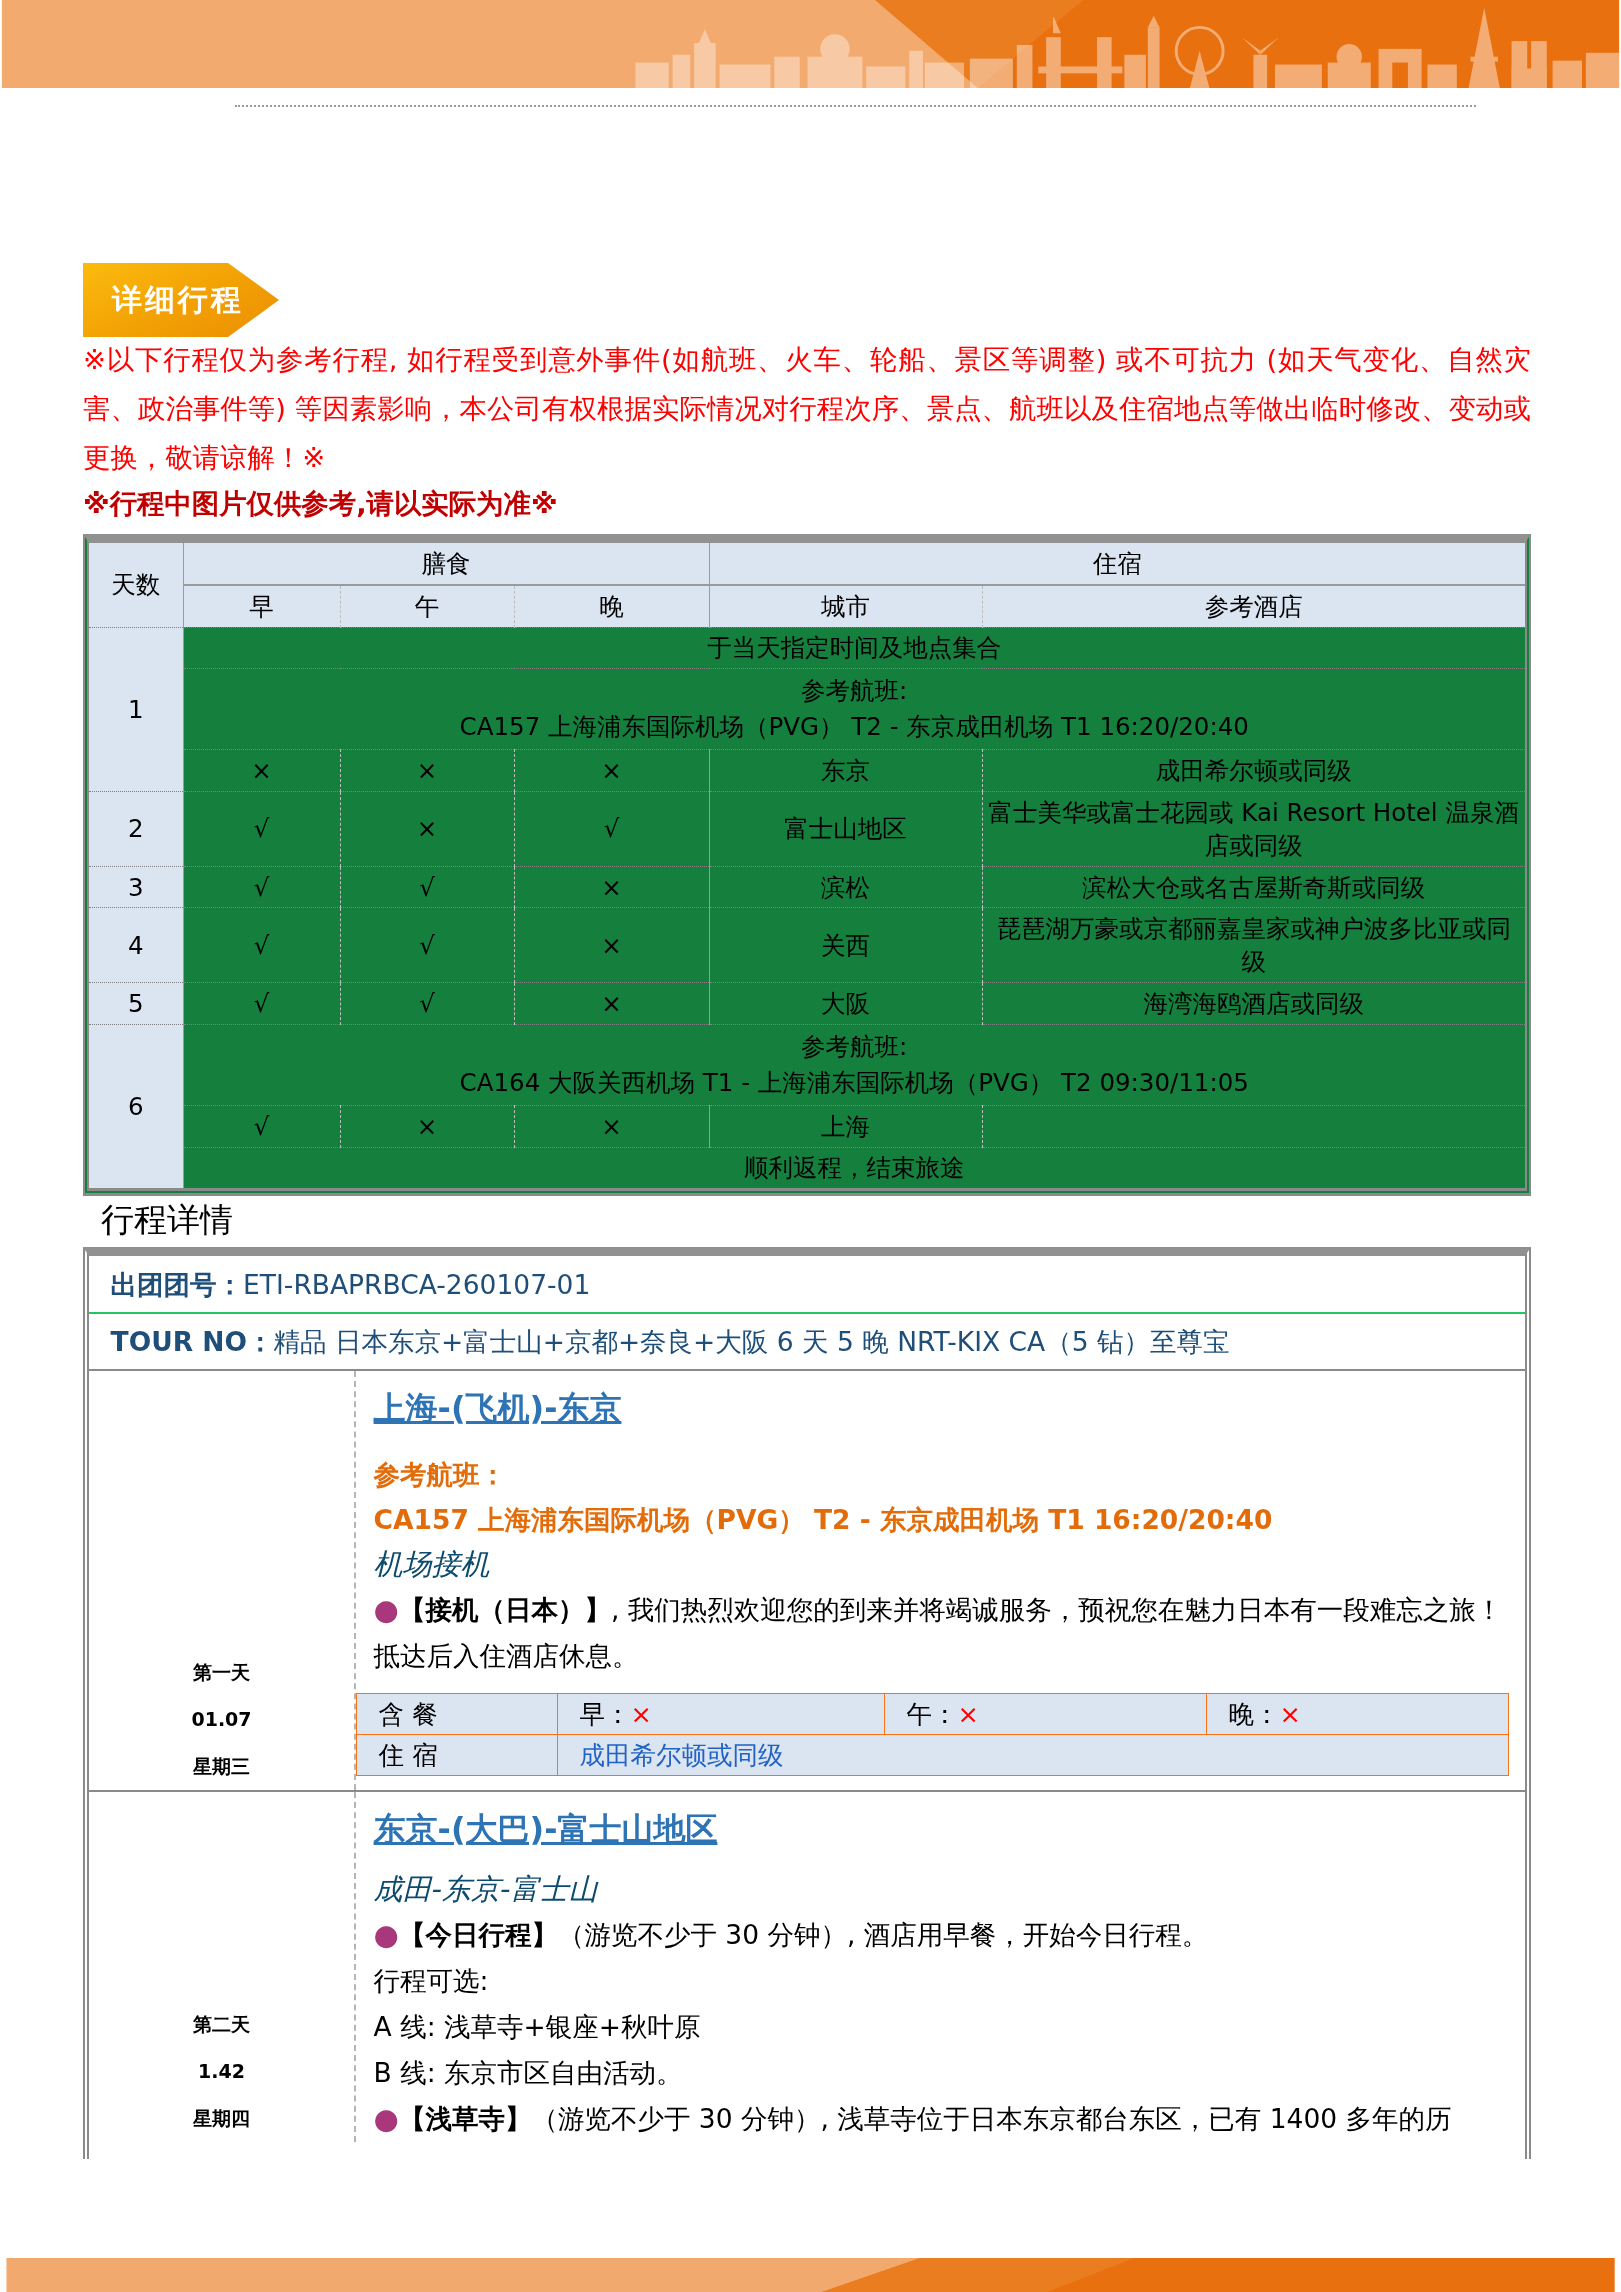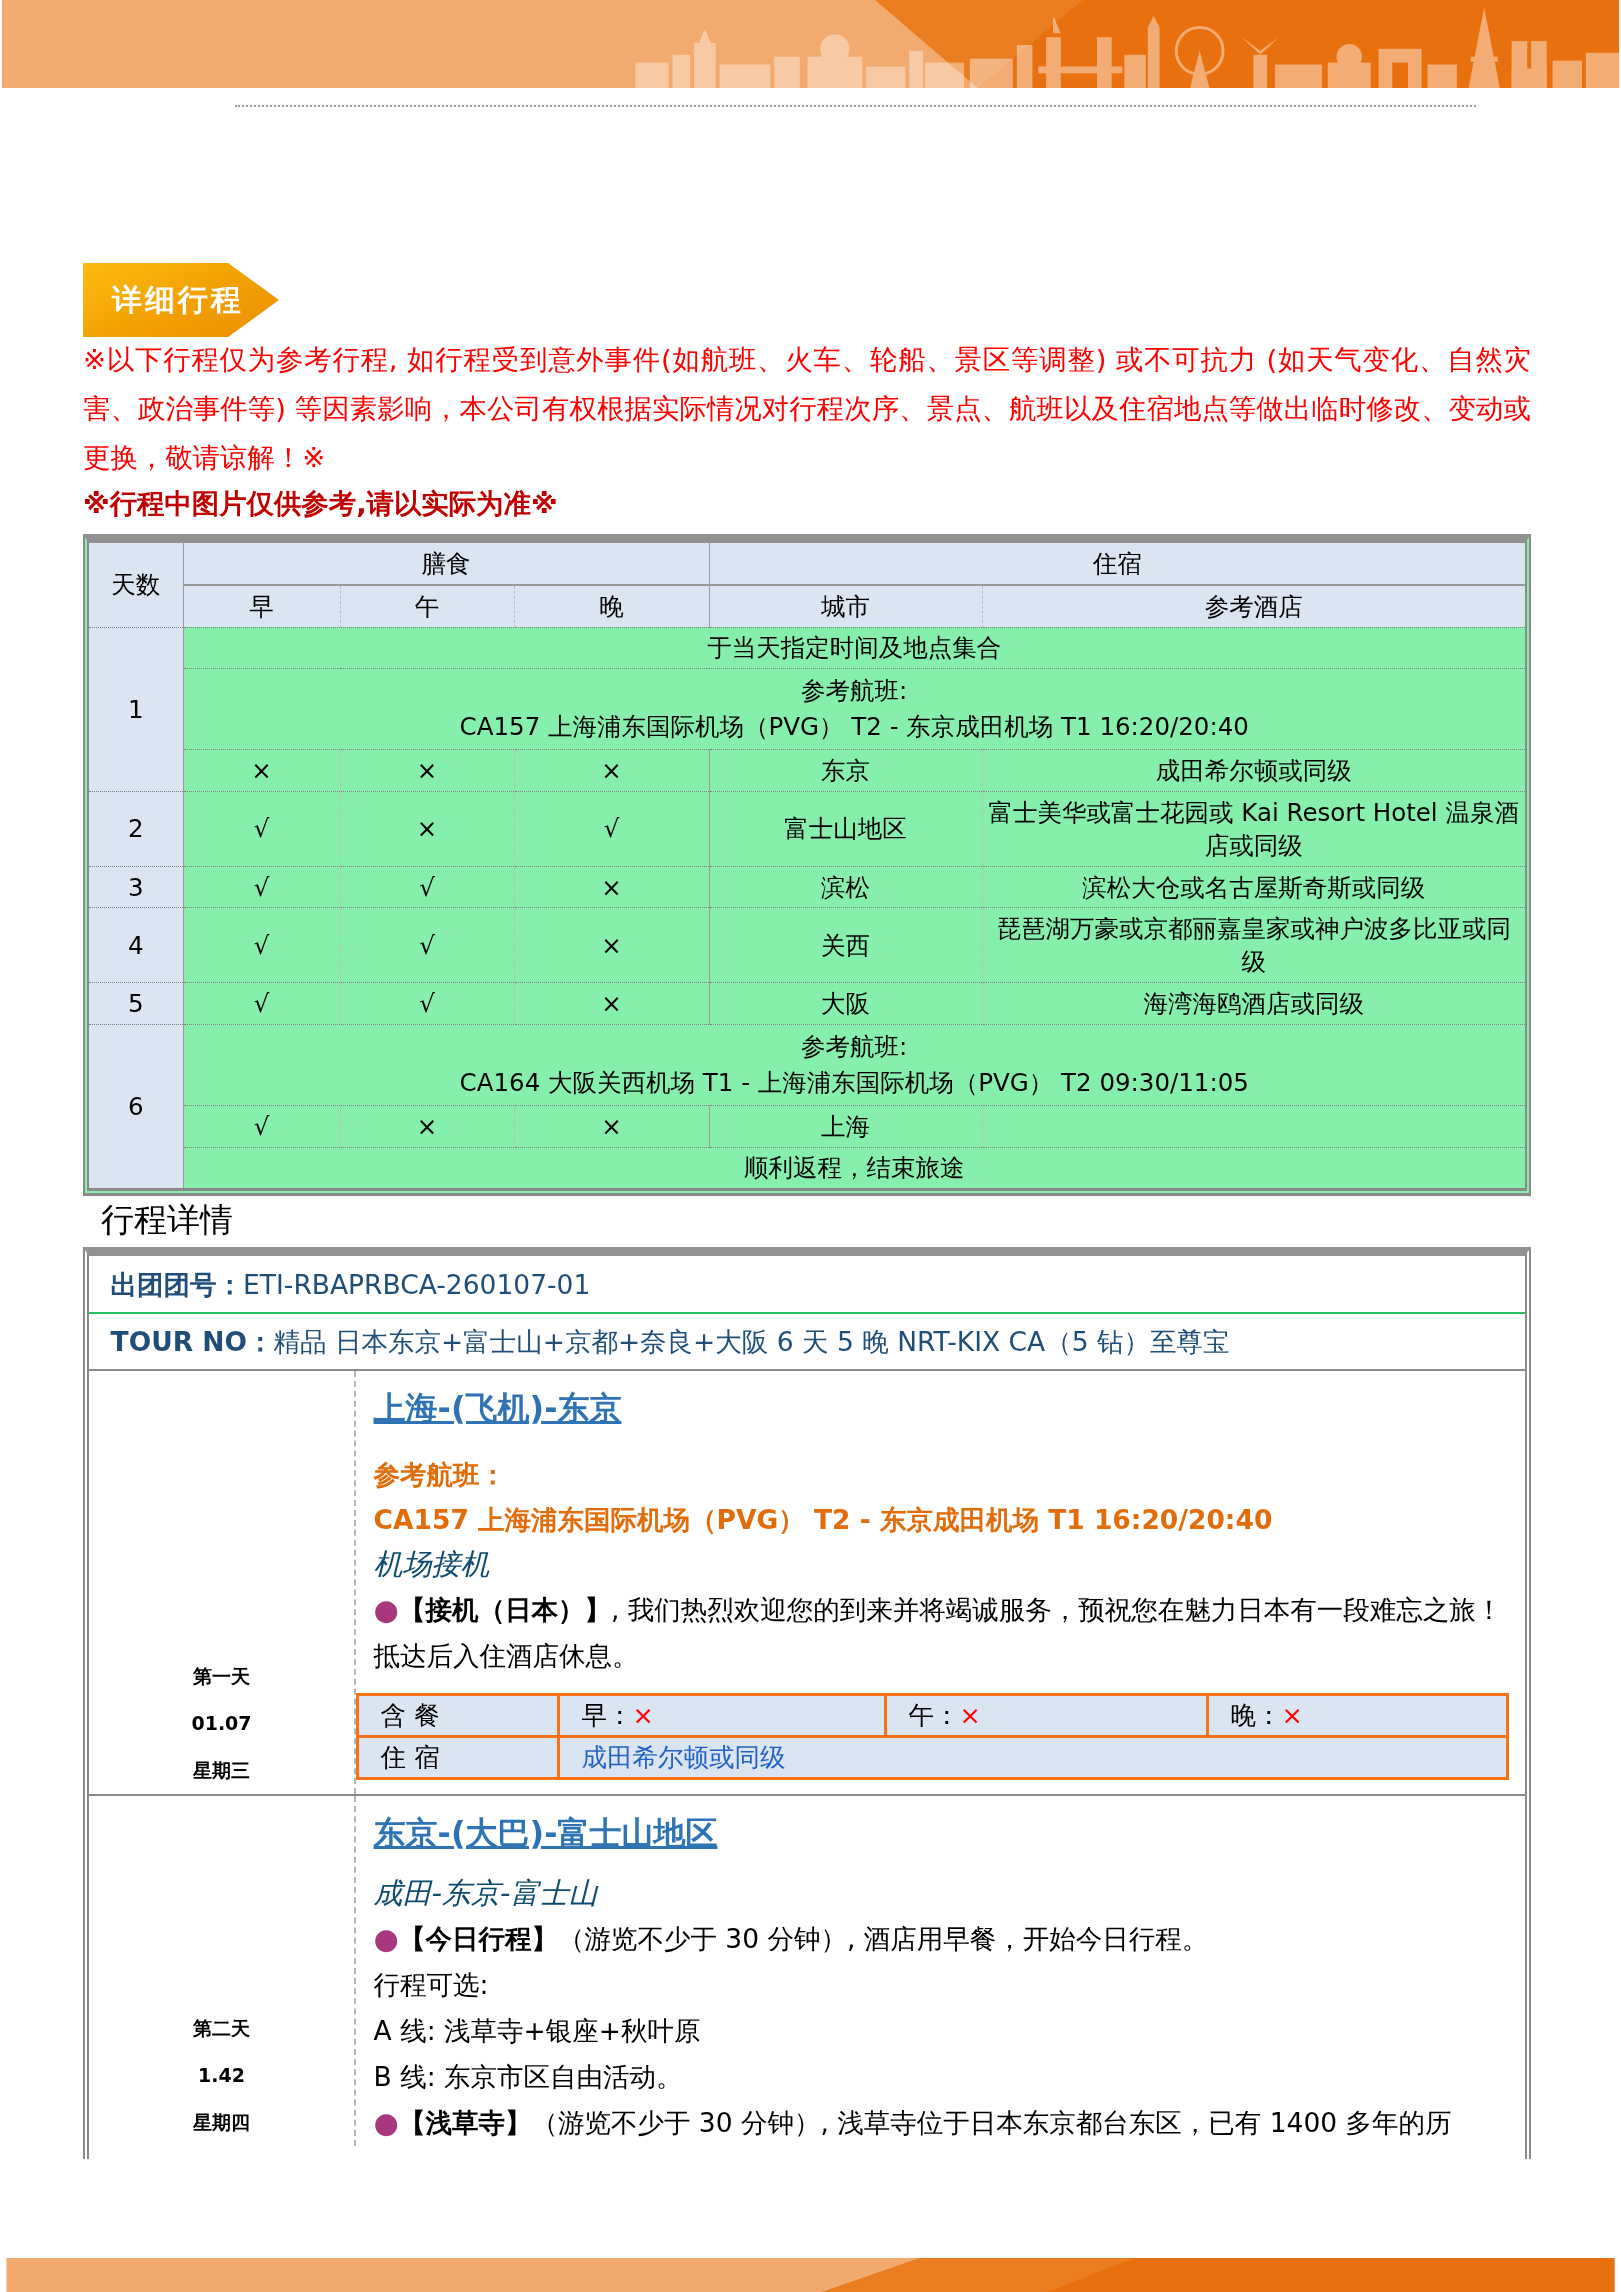--- a/index.html
+++ b/index.html
@@ -19,21 +19,21 @@
   .badge span{margin-left:29px;letter-spacing:2.9px;}
 
   
   .disclaimer{position:absolute;top:335px;left:83px;width:1448px;color:#ff0000;
               font-size:27.4px;line-height:49px;text-align:justify;}
   .img-note{position:absolute;top:486px;left:83px;color:#c00000;font-size:27.4px;font-weight:bold;}
 
   
   .sum-wrap{position:absolute;top:534px;left:83px;width:1448px;
             border:6.9px double #8a8a8a;border-top:9.8px solid #919191;border-bottom:8.8px double #8a8a8a;
-            background:#86efac;box-sizing:border-box;}
+            background:#15803d;box-sizing:border-box;}
   table.sum{width:100%;border-collapse:collapse;table-layout:fixed;font-size:24.5px;color:#000;}
   table.sum th,table.sum td{font-weight:normal;text-align:center;vertical-align:middle;
             padding:3.9px 5.9px;box-sizing:border-box;}
   table.sum tr{border-top:1px dotted #808080;}
   table.sum tr.hr1{border-top:none;}
   table.sum tr.hr1 th{background:#dbe5f1;height:39px;border-bottom:2px solid #9a9a9a;}
   table.sum tr.hr2 th{background:#dbe5f1;height:33px;}
   td.dayc,th.dayc{background:#dbe5f1;border-right:1px solid #9a9a9a;}
   th.dayc{border-bottom:none !important;}
   .bl-solid{border-left:1px solid #9a9a9a;}
@@ -64,21 +64,21 @@
   .day-title{font-size:32px;font-weight:bold;color:#2e74b5;text-decoration:underline;
              margin:15.7px 0 7.8px;}
   .line-orange{color:#e36c0a;font-weight:bold;font-size:26.5px;line-height:45px;}
   .line-link{color:#0c4a6e;font-size:29px;line-height:45px;font-style:italic;}
   .para{font-size:26.5px;color:#000;line-height:46px;text-align:justify;}
   .para b{font-weight:bold;}
   .bullet{color:#a8377b;font-size:29px;vertical-align:-1px;}
 
   table.mealbar{border-collapse:collapse;table-layout:fixed;width:1153px;margin-top:13.7px;
                 background:#dbe5f1;font-size:25.5px;color:#000;}
-  table.mealbar td{border:3px solid #f97316;height:41px;padding:2px 3.9px 2px 21.6px;box-sizing:border-box;}
+  table.mealbar td{border:1px solid #f97316;height:41px;padding:2px 3.9px 2px 21.6px;box-sizing:border-box;}
   table.mealbar .red{color:#ff0000;}
   table.mealbar .blue{color:#2163c4;}
 
   
   .footer{position:absolute;left:0;bottom:0;width:1621px;height:35px;}
 </style>
 </head>
 <body>
 
 <div id="page">

